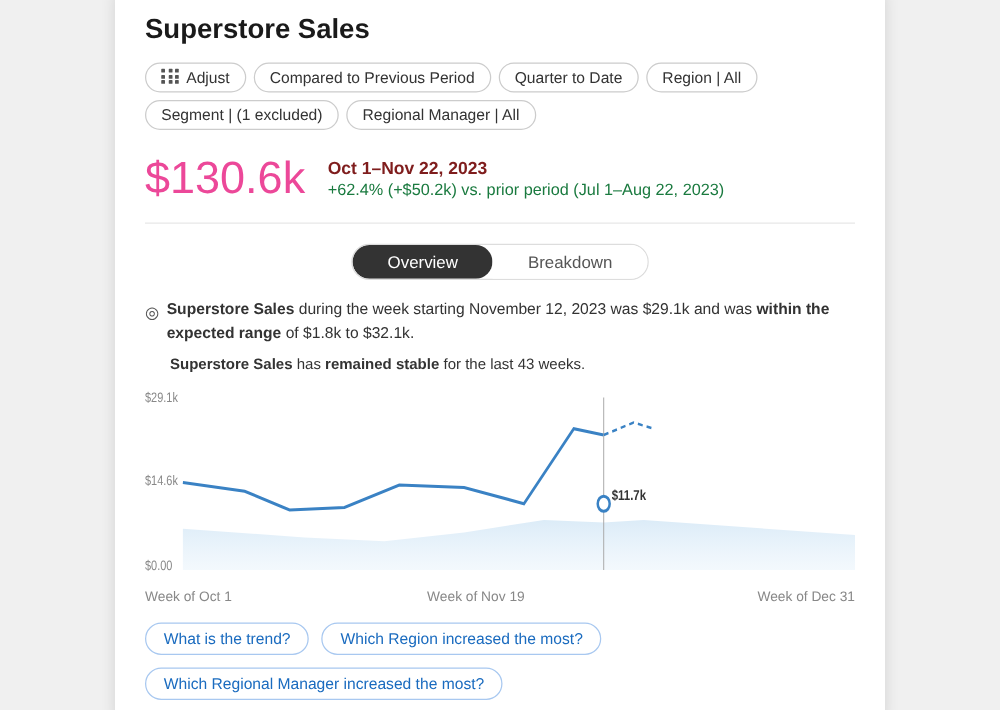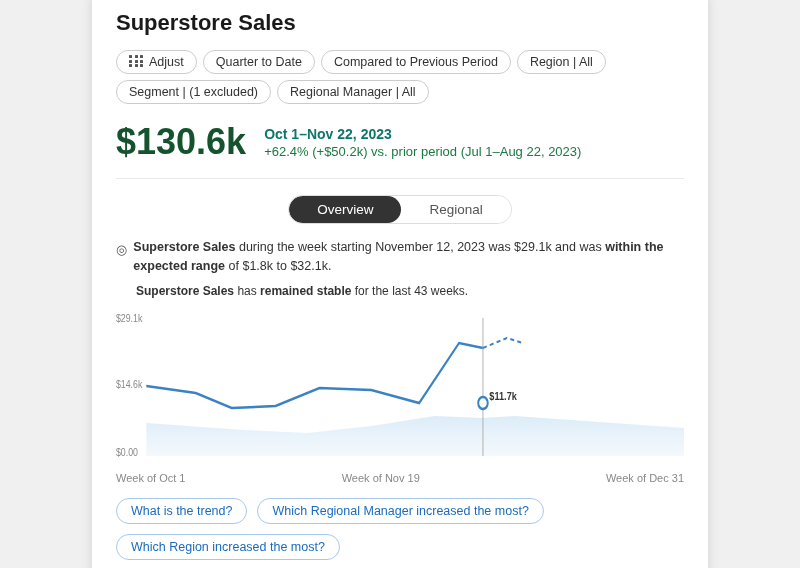--- a/index.html
+++ b/index.html
@@ -64,31 +64,31 @@
     .metric-row {
       display: flex;
       align-items: flex-start;
       gap: 18px;
       margin-bottom: 16px;
       padding-bottom: 16px;
       border-bottom: 1px solid #e8e8e8;
     }
     .metric-value {
       font-size: 36px;
-      font-weight: 700;
-      color: #14532d;
+      font-weight: 400;
+      color: #ec4899;
       line-height: 1.1;
     }
     .metric-detail {
       padding-top: 4px;
     }
     .metric-period {
       font-size: 14px;
       font-weight: 600;
-      color: #0f766e;
+      color: #7f1d1d;
       margin-bottom: 2px;
     }
     .metric-change {
       font-size: 13px;
       color: #1a7a3f;
     }
     .tab-row {
       display: flex;
       justify-content: center;
       margin-bottom: 14px;
@@ -183,24 +183,24 @@
         <span class="grid-dot"></span>
           <span class="grid-dot"></span>
           <span class="grid-dot"></span>
         <span class="grid-dot"></span>
           <span class="grid-dot"></span>
           <span class="grid-dot"></span>
       </span>
       <span>Adjust</span>
     </button>
     <button class="filter-btn">
+      <span>Compared to Previous Period</span>
+    </button>
+    <button class="filter-btn">
       <span>Quarter to Date</span>
-    </button>
-    <button class="filter-btn">
-      <span>Compared to Previous Period</span>
     </button>
     <button class="filter-btn">
       <span>Region | All</span>
     </button>
     <button class="filter-btn">
       <span>Segment | (1 excluded)</span>
     </button>
     <button class="filter-btn">
       <span>Regional Manager | All</span>
     </button>
@@ -210,21 +210,21 @@
     <div class="metric-value">$130.6k</div>
     <div class="metric-detail">
       <div class="metric-period">Oct 1–Nov 22, 2023</div>
       <div class="metric-change">+62.4% (+$50.2k) vs. prior period (Jul 1–Aug 22, 2023)</div>
     </div>
   </div>
 
   <div class="tab-row">
     <div class="tab-group">
       <button class="tab-btn active">Overview</button>
-      <button class="tab-btn">Regional</button>
+      <button class="tab-btn">Breakdown</button>
     </div>
   </div>
 
   <div class="insight-text">
     <span class="pin-icon">◎</span>
     <span>
       <b>Superstore Sales</b><span> during the week starting November 12, 2023 was $29.1k and was </span><b>within the expected range</b><span> of $1.8k to $32.1k.</span>
     </span>
   </div>
   <div class="insight-stable">
@@ -260,16 +260,16 @@
   </div>
 
   <div class="axis-labels">
     <span>Week of Oct 1</span>
     <span style="margin-left: -30px;">Week of Nov 19</span>
     <span>Week of Dec 31</span>
   </div>
 
   <div class="bottom-links">
     <button class="link-btn">What is the trend?</button>
+    <button class="link-btn">Which Region increased the most?</button>
     <button class="link-btn">Which Regional Manager increased the most?</button>
-    <button class="link-btn">Which Region increased the most?</button>
   </div>
 </div>
 
 </body></html>

